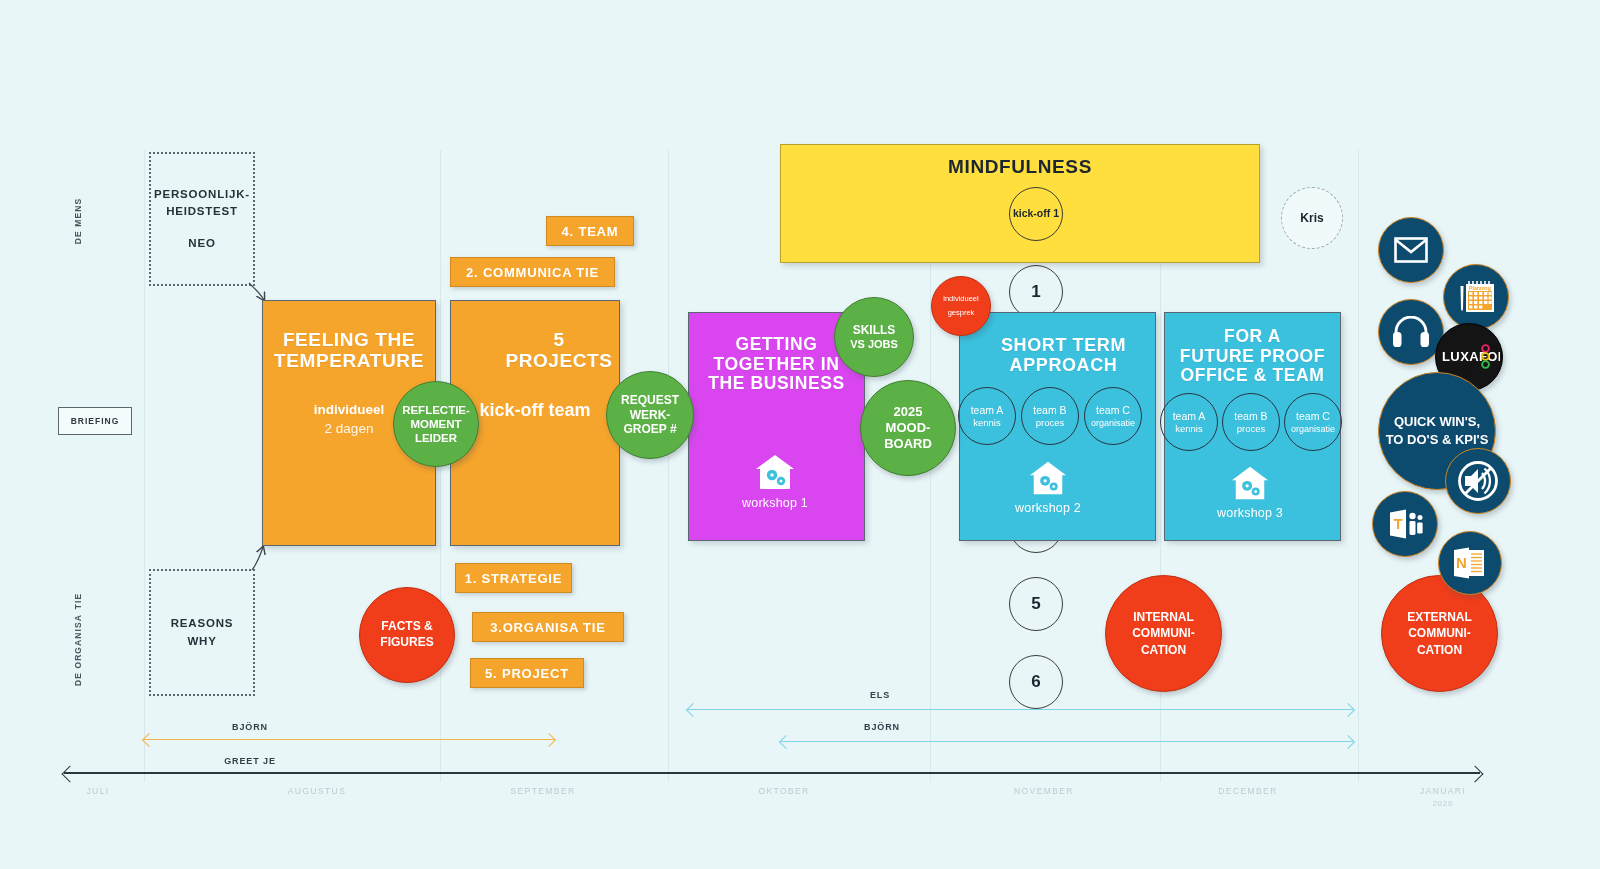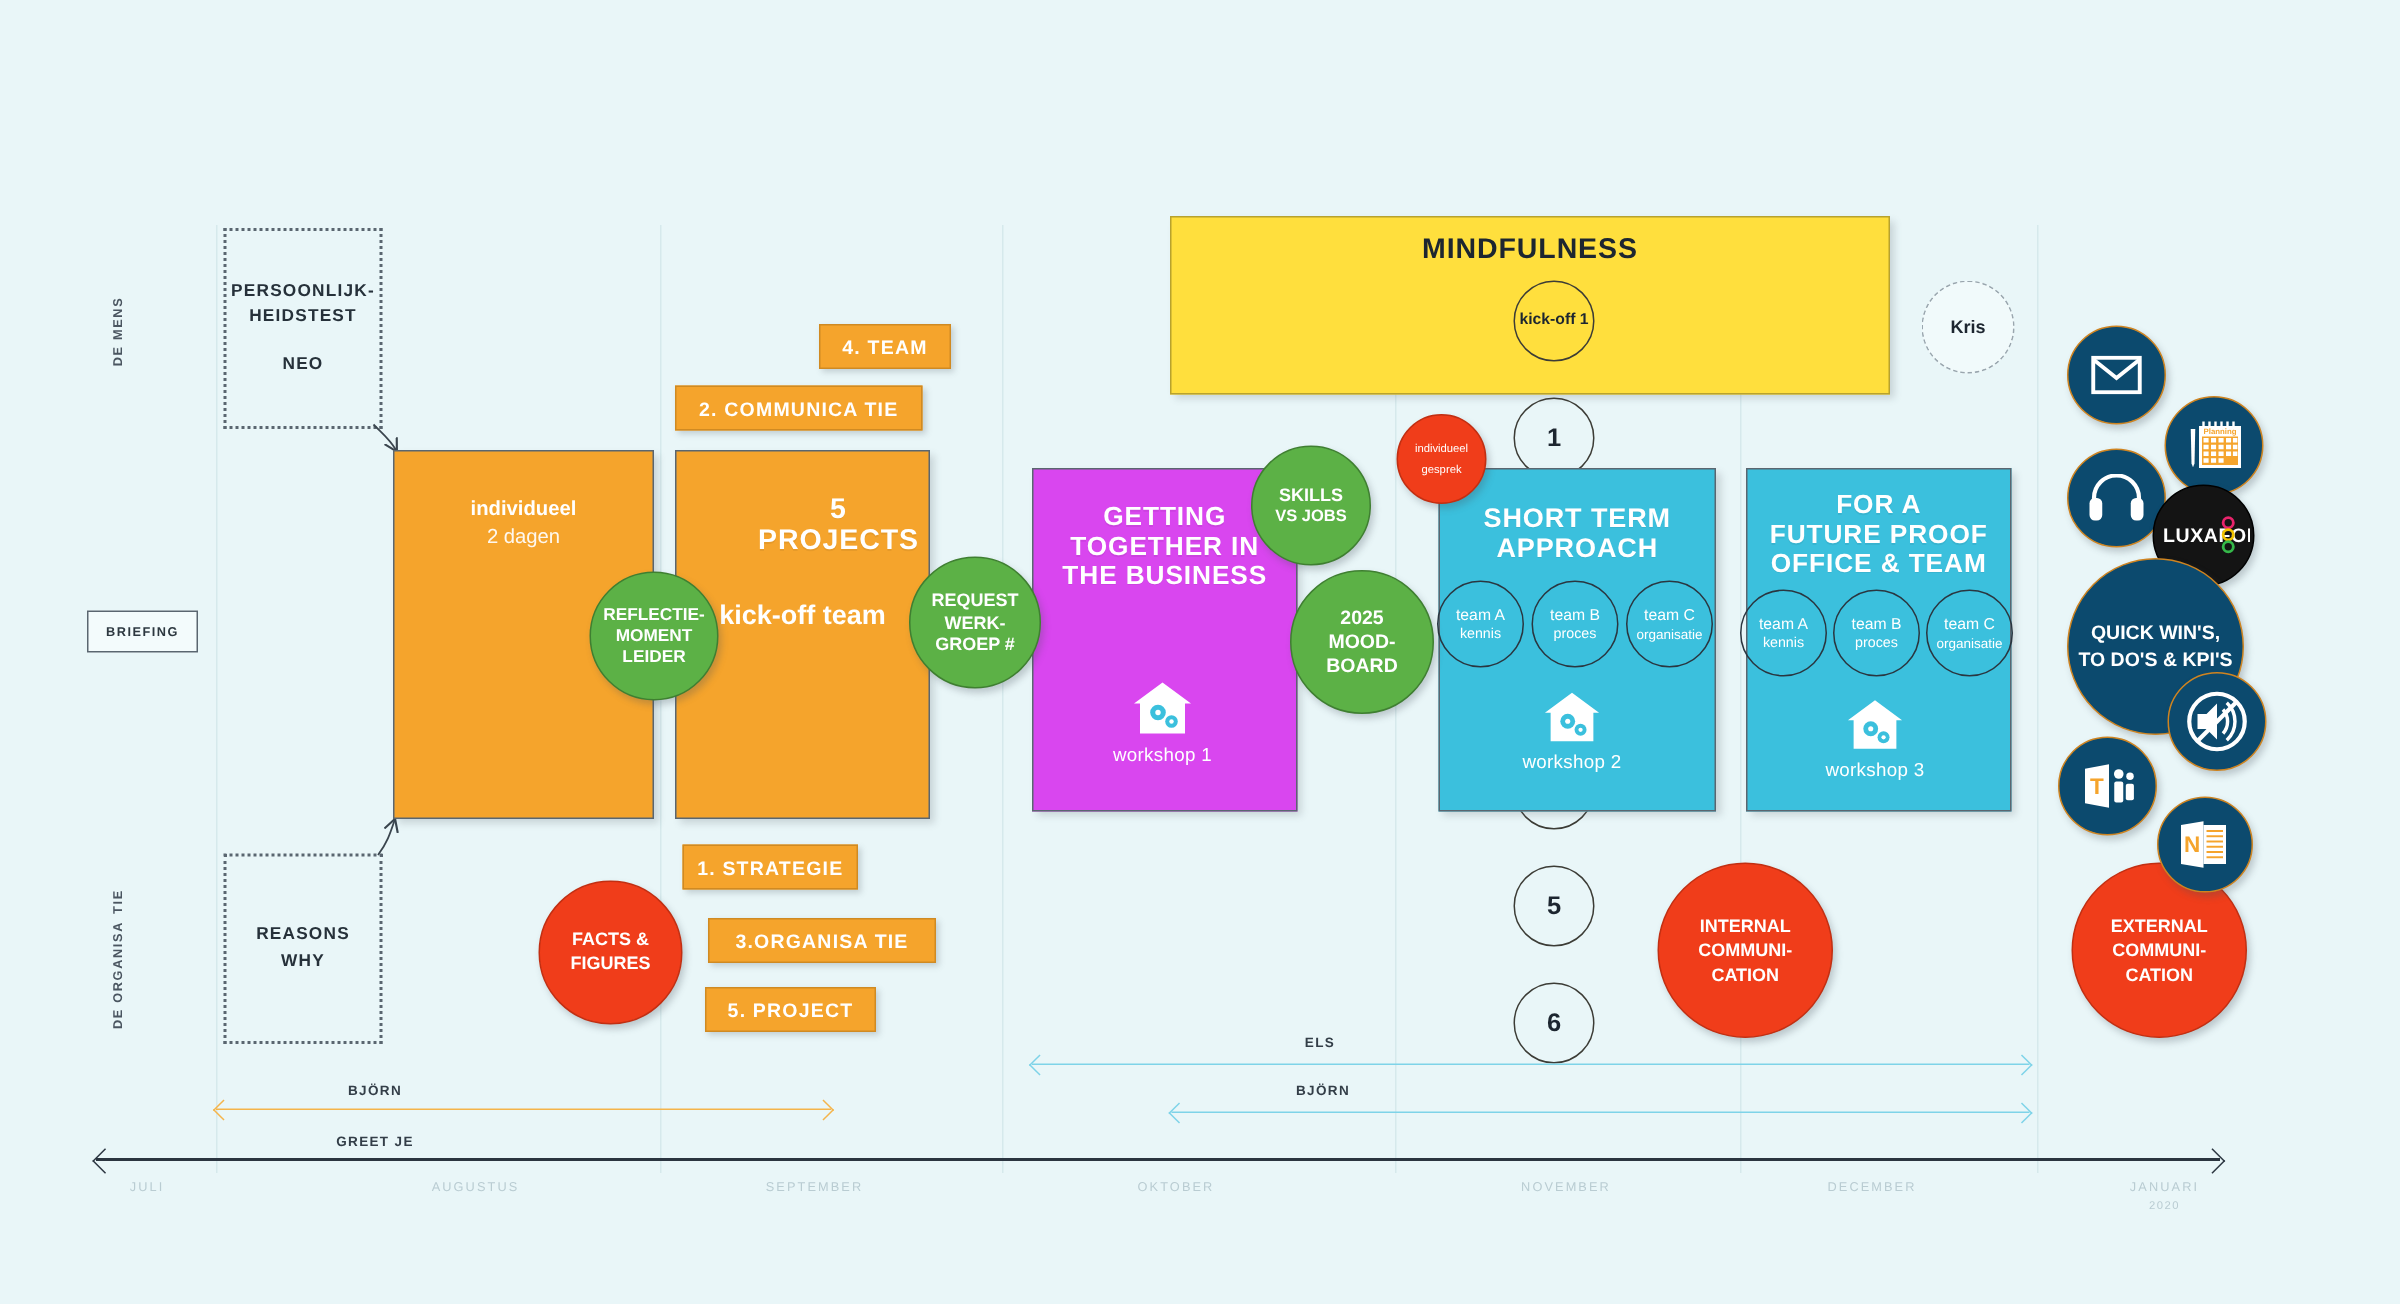--- a/index.html
+++ b/index.html
@@ -199,20 +199,24 @@
     <div>Kris</div>
   </div>
 
   <div class="tag" style="left:546px;top:216px;width:86px;height:28px;">4. TEAM</div>
   <div class="tag" style="left:450px;top:257px;width:163px;height:28px;">2. COMMUNICA TIE</div>
   <div class="tag" style="left:455px;top:563px;width:115px;height:28px;">1. STRATEGIE</div>
   <div class="tag" style="left:472px;top:612px;width:150px;height:28px;">3.ORGANISA TIE</div>
   <div class="tag" style="left:470px;top:658px;width:112px;height:28px;">5. PROJECT</div>
 
   <div class="bigbox" style="left:262px;top:300px;width:172px;height:244px;background:#f5a42c;">
+    <div class="btitle" style="font-size:19px;margin-top:28px;">
+      <span style="white-space:pre-line;">FEELING THE
+TEMPERATURE</span>
+    </div>
     <div class="bsub" style="font-size:13.5px;margin-top:30px;">individueel</div>
     <div class="bsub2" style="font-size:13.5px;margin-top:4px;">2 dagen</div>
   </div>
 
   <div class="bigbox" style="left:450px;top:300px;width:168px;height:244px;background:#f5a42c;">
     <div class="btitle" style="font-size:19px;margin-top:28px;margin-left:48px;">5 PROJECTS</div>
     <div class="bsub" style="font-size:18px;margin-top:28px;">kick-off team</div>
   </div>
 
   <div class="bigbox" style="left:688px;top:312px;width:175px;height:227px;background:#d946ef;">
@@ -226,21 +230,21 @@
     <svg width="42" height="40" viewBox="0 0 42 40">
       <path d="M21 3 L40 17 L36 17 L36 37 L6 37 L6 17 L2 17 Z" fill="#fff"></path>
       <circle cx="18" cy="23" r="5.2" fill="#3bc0dd"></circle>
       <circle cx="27" cy="29" r="4.2" fill="#3bc0dd"></circle>
       <circle cx="18" cy="23" r="1.8" fill="#fff"></circle>
       <circle cx="27" cy="29" r="1.5" fill="#fff"></circle>
     </svg>
     <div class="wslab">workshop 1</div>
   </div>
 
-  <div class="bigbox" style="left:959px;top:312px;width:183px;height:227px;background:#3bc0dd;">
+  <div class="bigbox" style="left:959px;top:312px;width:183px;height:227px;background:#3bc0dd;padding-left:12px;">
     <div class="btitle" style="font-size:18px;margin-top:22px;">
       <span style="white-space:pre-line;">SHORT TERM
 APPROACH</span>
     </div>
   </div>
   <div class="teamcirc" style="left:958px;top:387px;width:56px;height:56px;">
     <div>team A</div>
     <div style="font-size:9.5px;">kennis</div>
   </div>
   <div class="teamcirc" style="left:1021px;top:387px;width:56px;height:56px;">

